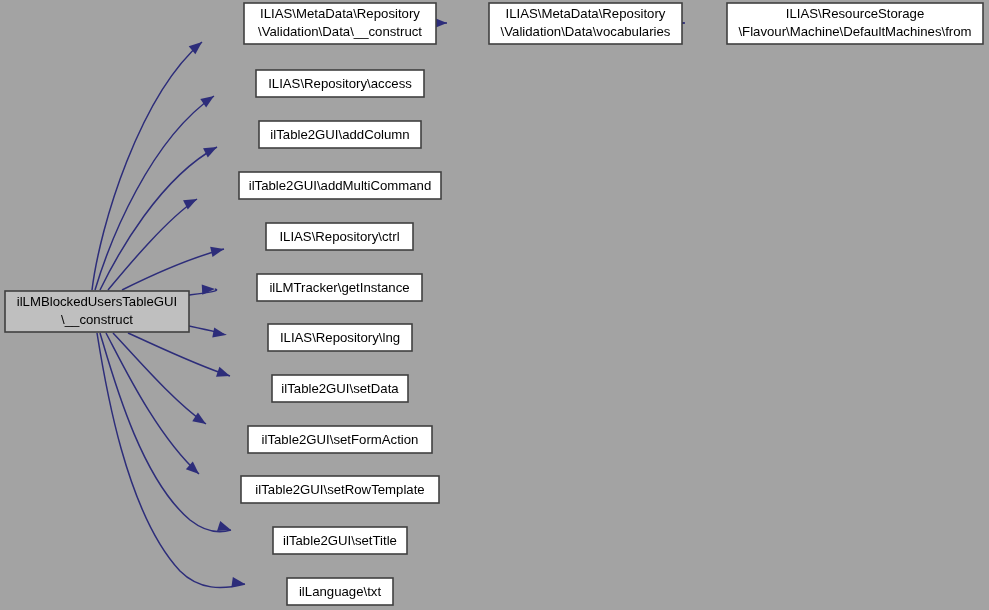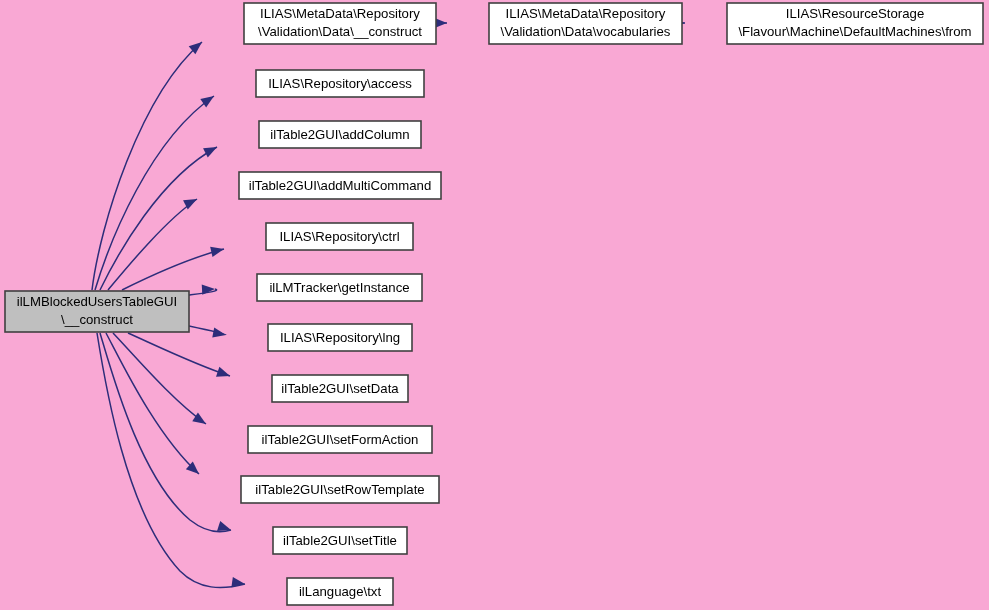--- a/index.html
+++ b/index.html
@@ -10,21 +10,21 @@
   body {
     width: 989px;
     height: 610px;
     font-family: "Liberation Sans", sans-serif;
     overflow: hidden;
   }
   #graph-root {
     position: relative;
     width: 989px;
     height: 610px;
-    background: #f9a8d4;
+    background: #a3a3a3;
   }
   svg#callgraph {
     display: block;
     width: 989px;
     height: 610px;
   }
   .node-box {
     fill: #ffffff;
     stroke: #404040;
     stroke-width: 1.6;

